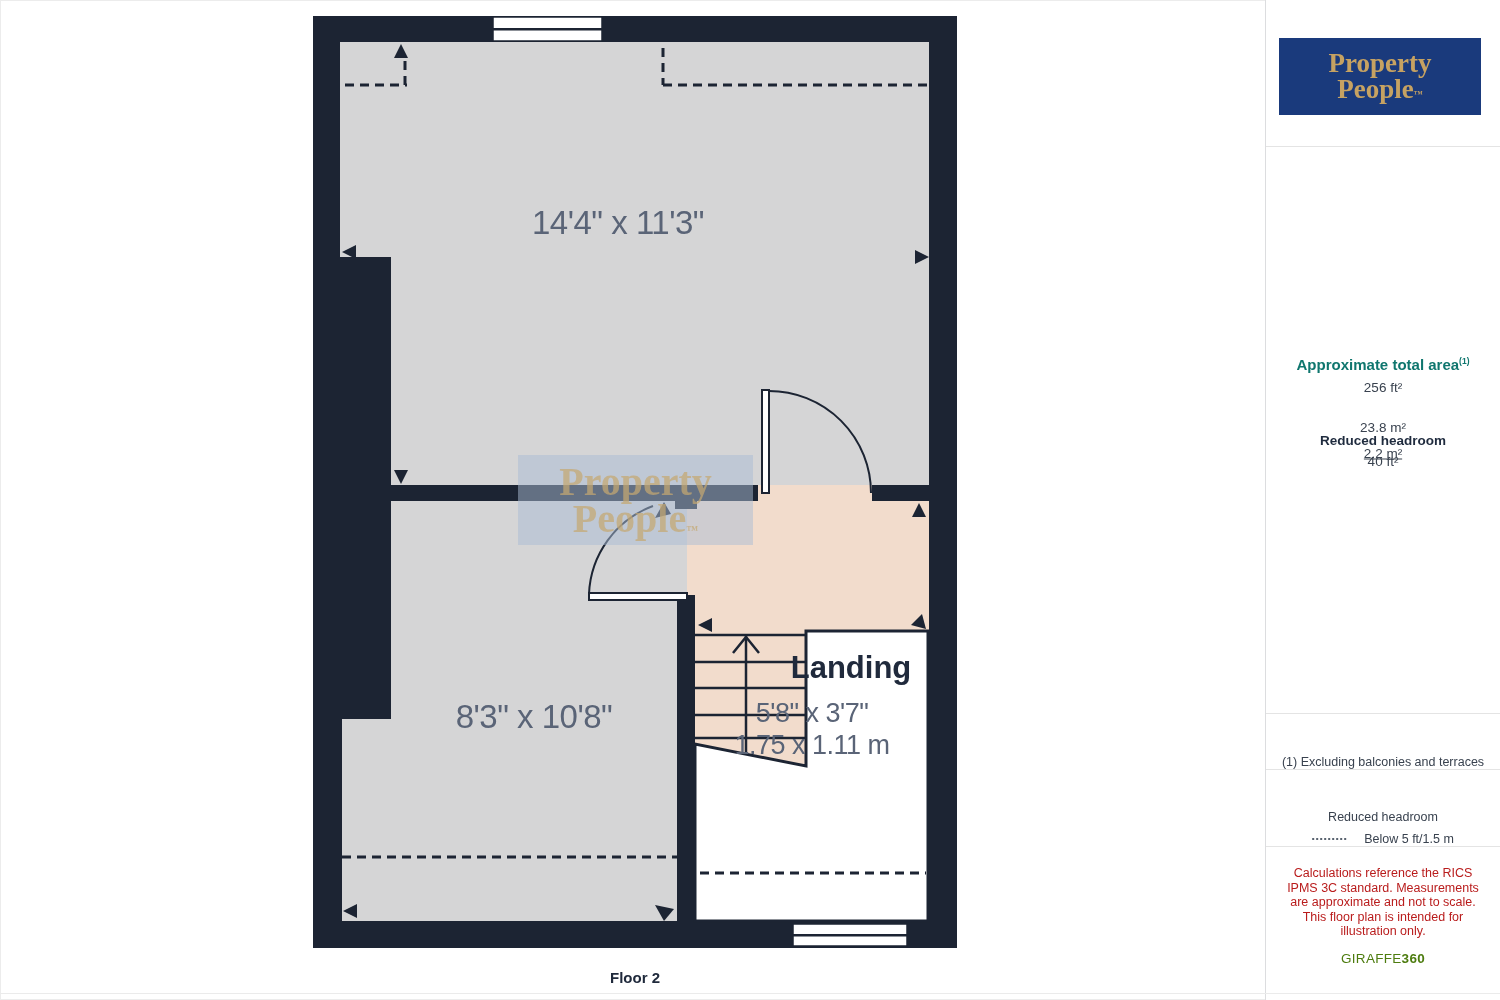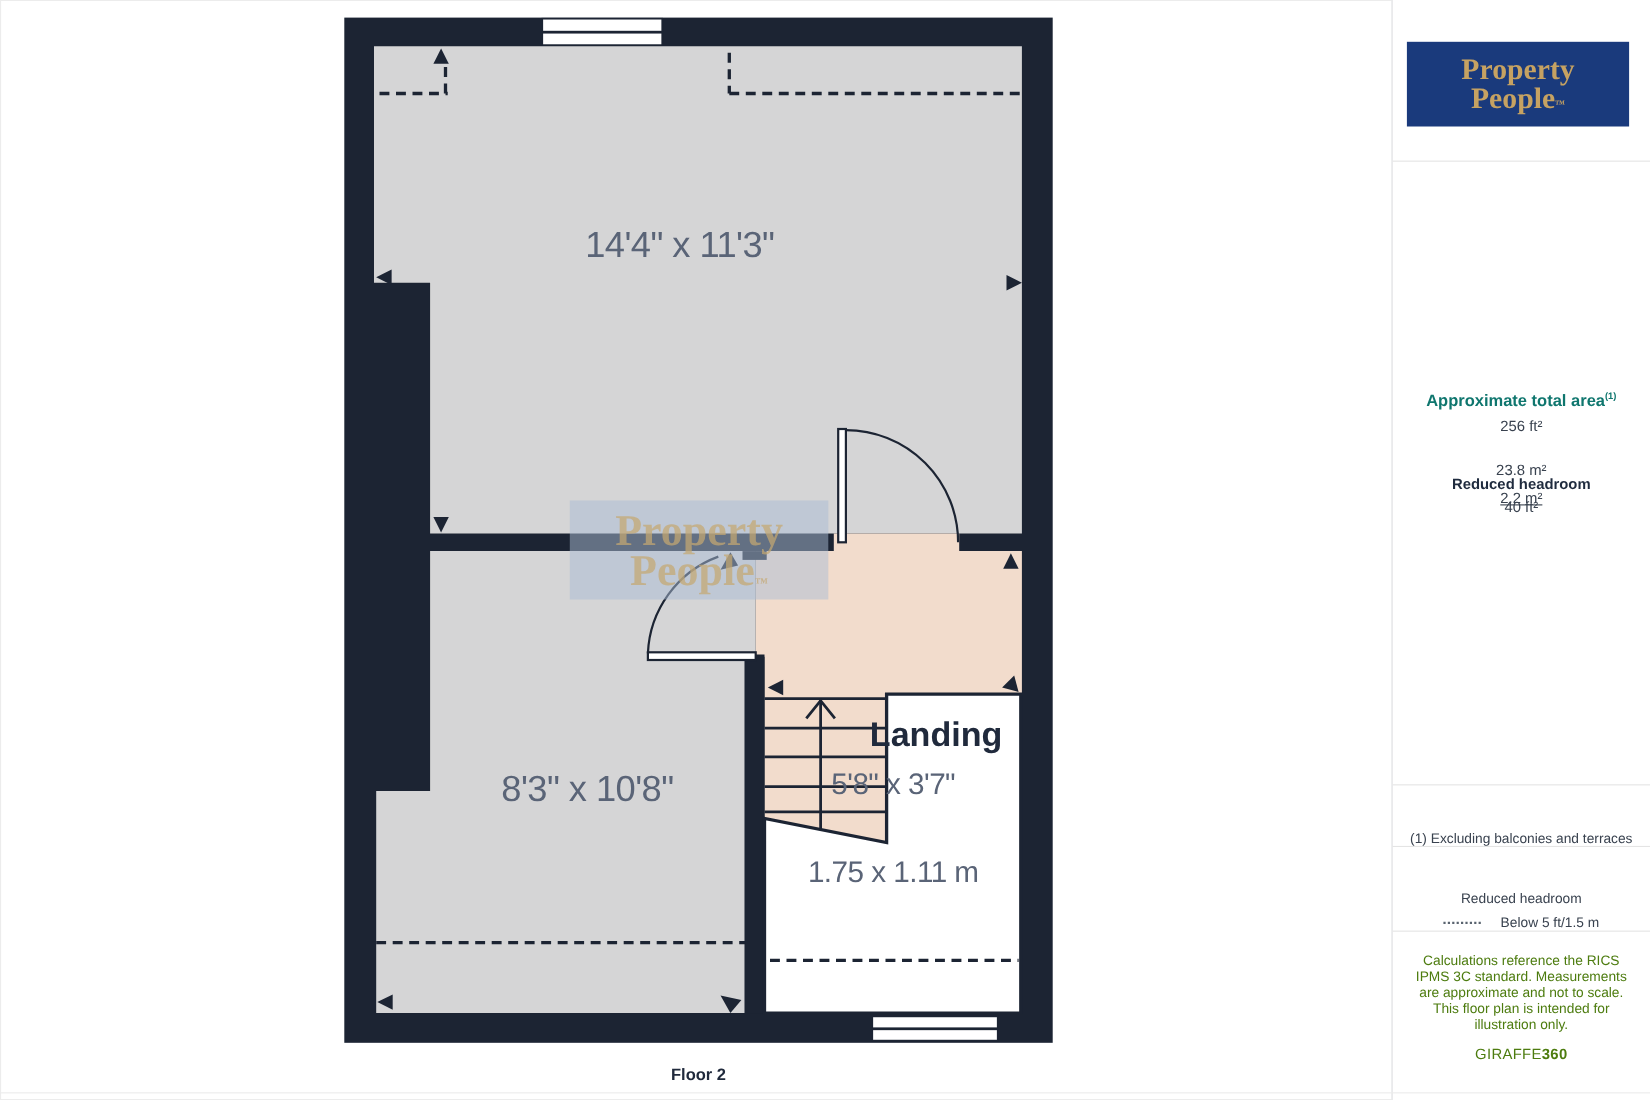--- a/index.html
+++ b/index.html
@@ -31,21 +31,21 @@
   #logo-box .logo-tm{font-size:9px;vertical-align:1px;}
   .sb-line{position:absolute;left:50%;transform:translate(-50%,-50%);white-space:nowrap;text-align:center;}
   .sb-heading{font-weight:bold;font-size:15px;color:#0f766e;}
   .sb-heading sup{font-size:8.5px;}
   .sb-heading2{font-weight:bold;font-size:13.5px;color:#1f2b3e;}
   .sb-value{font-size:13.5px;color:#39424f;}
   .sb-note{font-size:12.5px;color:#39424f;margin-top:20px;}
   .legend-row{display:flex;align-items:center;gap:18px;}
   .legend-dots{display:inline-block;width:34px;height:0;border-top:2px dotted #59636f;}
   #disclaimer{position:absolute;left:50%;top:866px;transform:translateX(-50%);width:198px;
-              font-size:12.5px;line-height:14.6px;color:#4d7c0f;text-align:center;}
+              font-size:12.5px;line-height:14.6px;color:#b91c1c;text-align:center;}
   .brand{font-size:13.5px;color:#4d7c0f;letter-spacing:0.3px;}
   .brand b{font-weight:bold;}
   #footer-line{position:absolute;left:0;top:993px;width:1500px;height:1px;background:#ebebeb;}
 </style>
 </head>
 <body>
 
 <div id="page">
 
   <div id="plan">
@@ -120,21 +120,21 @@
       <div class="wm-text">
         <span>Property</span><br>
         <span>People</span><span class="wm-tm">™</span>
       </div>
     </div>
 
     <div class="dim-text" style="left:618px;top:223px;">14'4" x 11'3"</div>
     <div class="dim-text" style="left:534px;top:717px;">8'3" x 10'8"</div>
     <div class="room-label" style="left:812px;top:668px;margin-left:39px;">Landing</div>
     <div class="dim-text small" style="left:812px;top:713px;">5'8" x 3'7"</div>
-    <div class="dim-text small" style="left:812px;top:745px;margin-top:48px;">1.75 x 1.11 m</div>
+    <div class="dim-text small" style="left:812px;top:745px;">1.75 x 1.11 m</div>
     <div class="floor-label" style="left:635px;top:977px;">Floor 2</div>
   </div>
 
   <div id="sidebar">
     <div class="divider" style="top:146px;"></div>
     <div class="divider" style="top:713px;"></div>
     <div class="divider" style="top:769px;"></div>
     <div class="divider" style="top:846px;"></div>
 
     <div id="logo-box">

